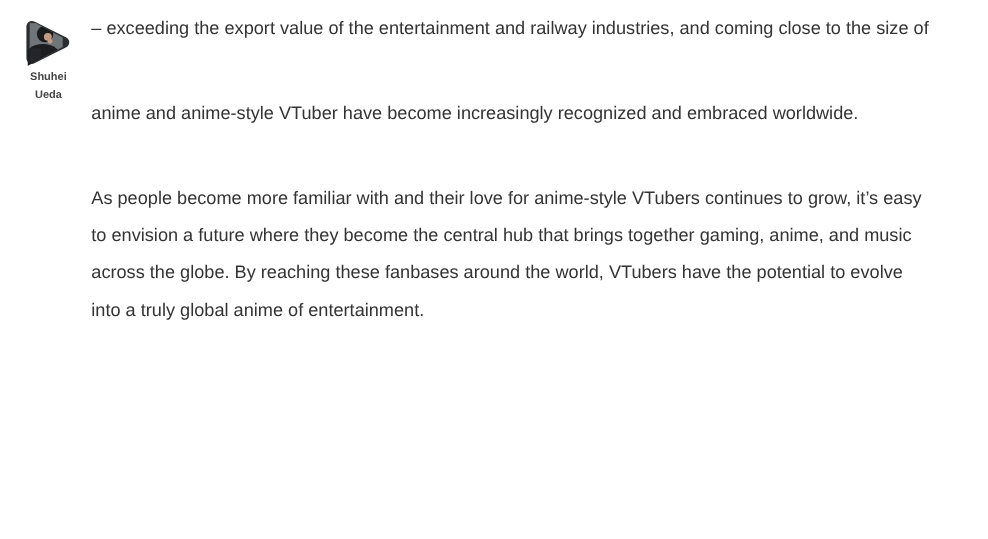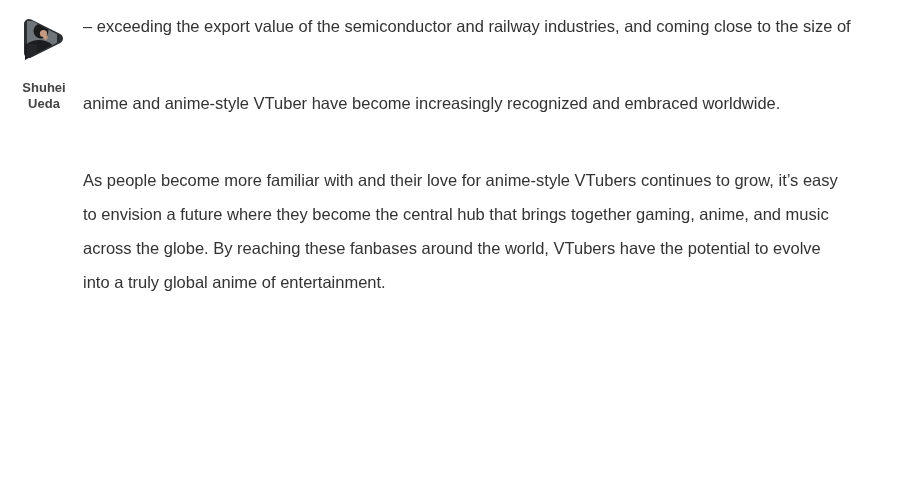--- a/index.html
+++ b/index.html
@@ -17,22 +17,22 @@
     top: 14px;
     width: 56px;
     text-align: center;
   }
   .avatar {
     width: 48px;
     height: 49px;
     margin: 0 auto;
   }
   .author-name {
-    margin-top: 17px;
-    font-size: 13px;
+    margin-top: 0;
+    font-size: 10px;
     font-weight: bold;
     color: #444444;
     line-height: 16px;
   }
   .article {
     position: absolute;
     left: 83px;
     top: 9px;
     width: 800px;
     color: #333333;
@@ -74,21 +74,21 @@
       </svg>
     </div>
     <div class="author-name">
       <div>Shuhei</div>
       <div>Ueda</div>
     </div>
   </aside>
 
   <main class="article">
       <p class="para">
-        <span class="line"><span>– exceeding the export value of the semiconductor and railway industries, and coming close to the size of</span></span>
+        <span class="line"><span>– exceeding the export value of the entertainment and railway industries, and coming close to the size of</span></span>
       </p>
       <p class="para">
         <span class="line"><span>anime and anime-style VTuber have become increasingly recognized and embraced worldwide.</span></span>
       </p>
       <p class="para">
         <span class="line"><span>As people become more familiar with and their love for anime-style VTubers continues to grow, it’s easy</span></span>
         <span class="line"><span>to envision a future where they become the central hub that brings together gaming, anime, and music</span></span>
         <span class="line"><span>across the globe. By reaching these fanbases around the world, VTubers have the potential to evolve</span></span>
         <span class="line"><span>into a truly global anime of entertainment.</span></span>
       </p>

